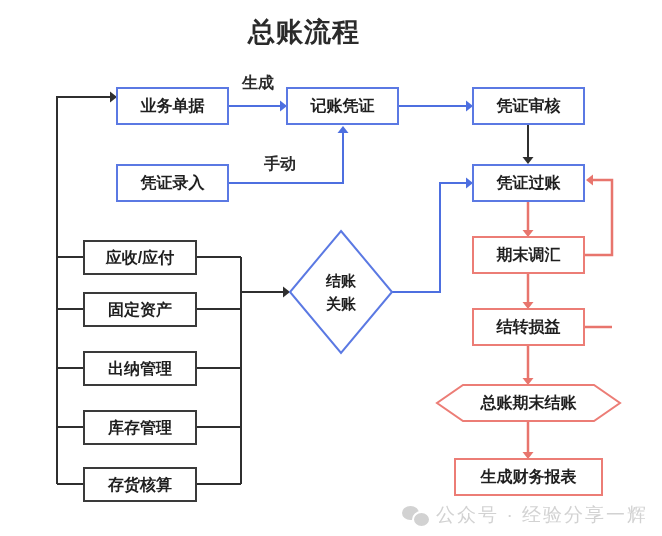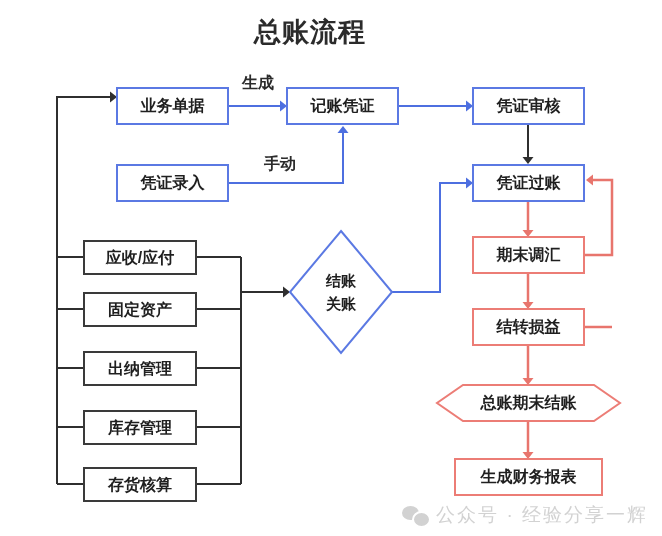--- a/index.html
+++ b/index.html
@@ -17,21 +17,21 @@
     background: #ffffff;
     overflow: hidden;
   }
   #flow-svg {
     position: absolute;
     left: 0;
     top: 0;
   }
   .diagram-title {
     position: absolute;
-    left: 10px;
+    left: 4px;
     top: 14px;
     width: 600px;
     text-align: center;
     font-size: 27px;
     font-weight: bold;
     color: #2b2b2b;
     letter-spacing: 1px;
   }
   .node-label {
     font-size: 16px;

